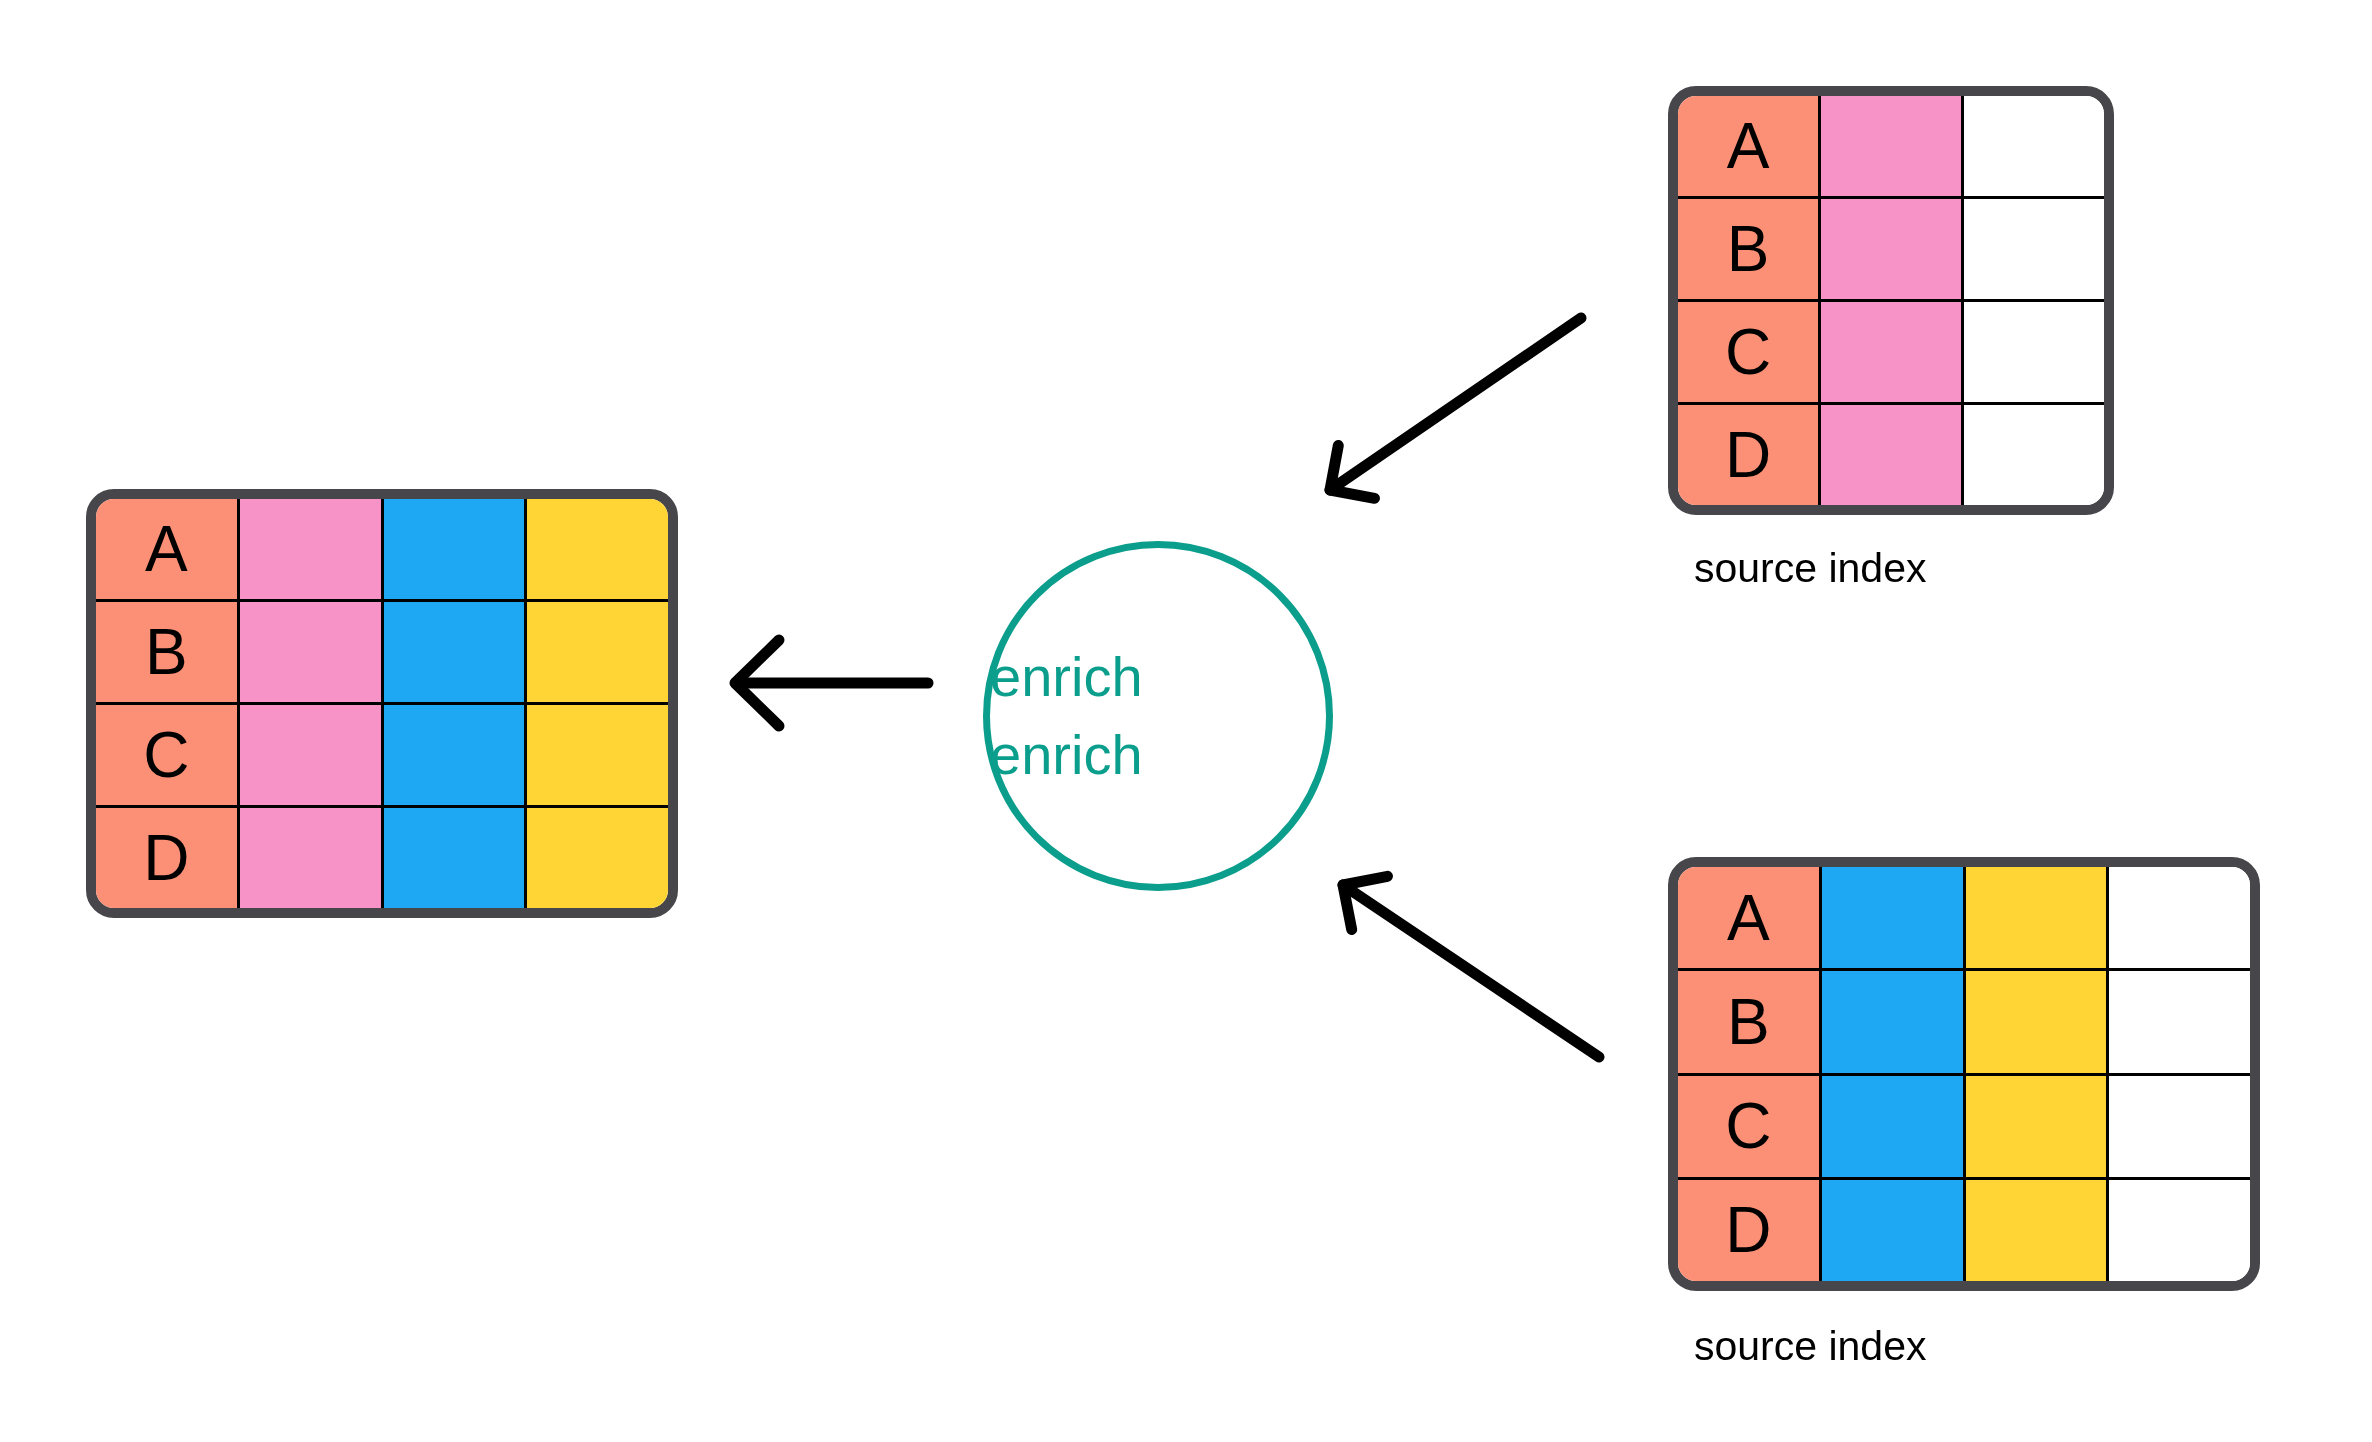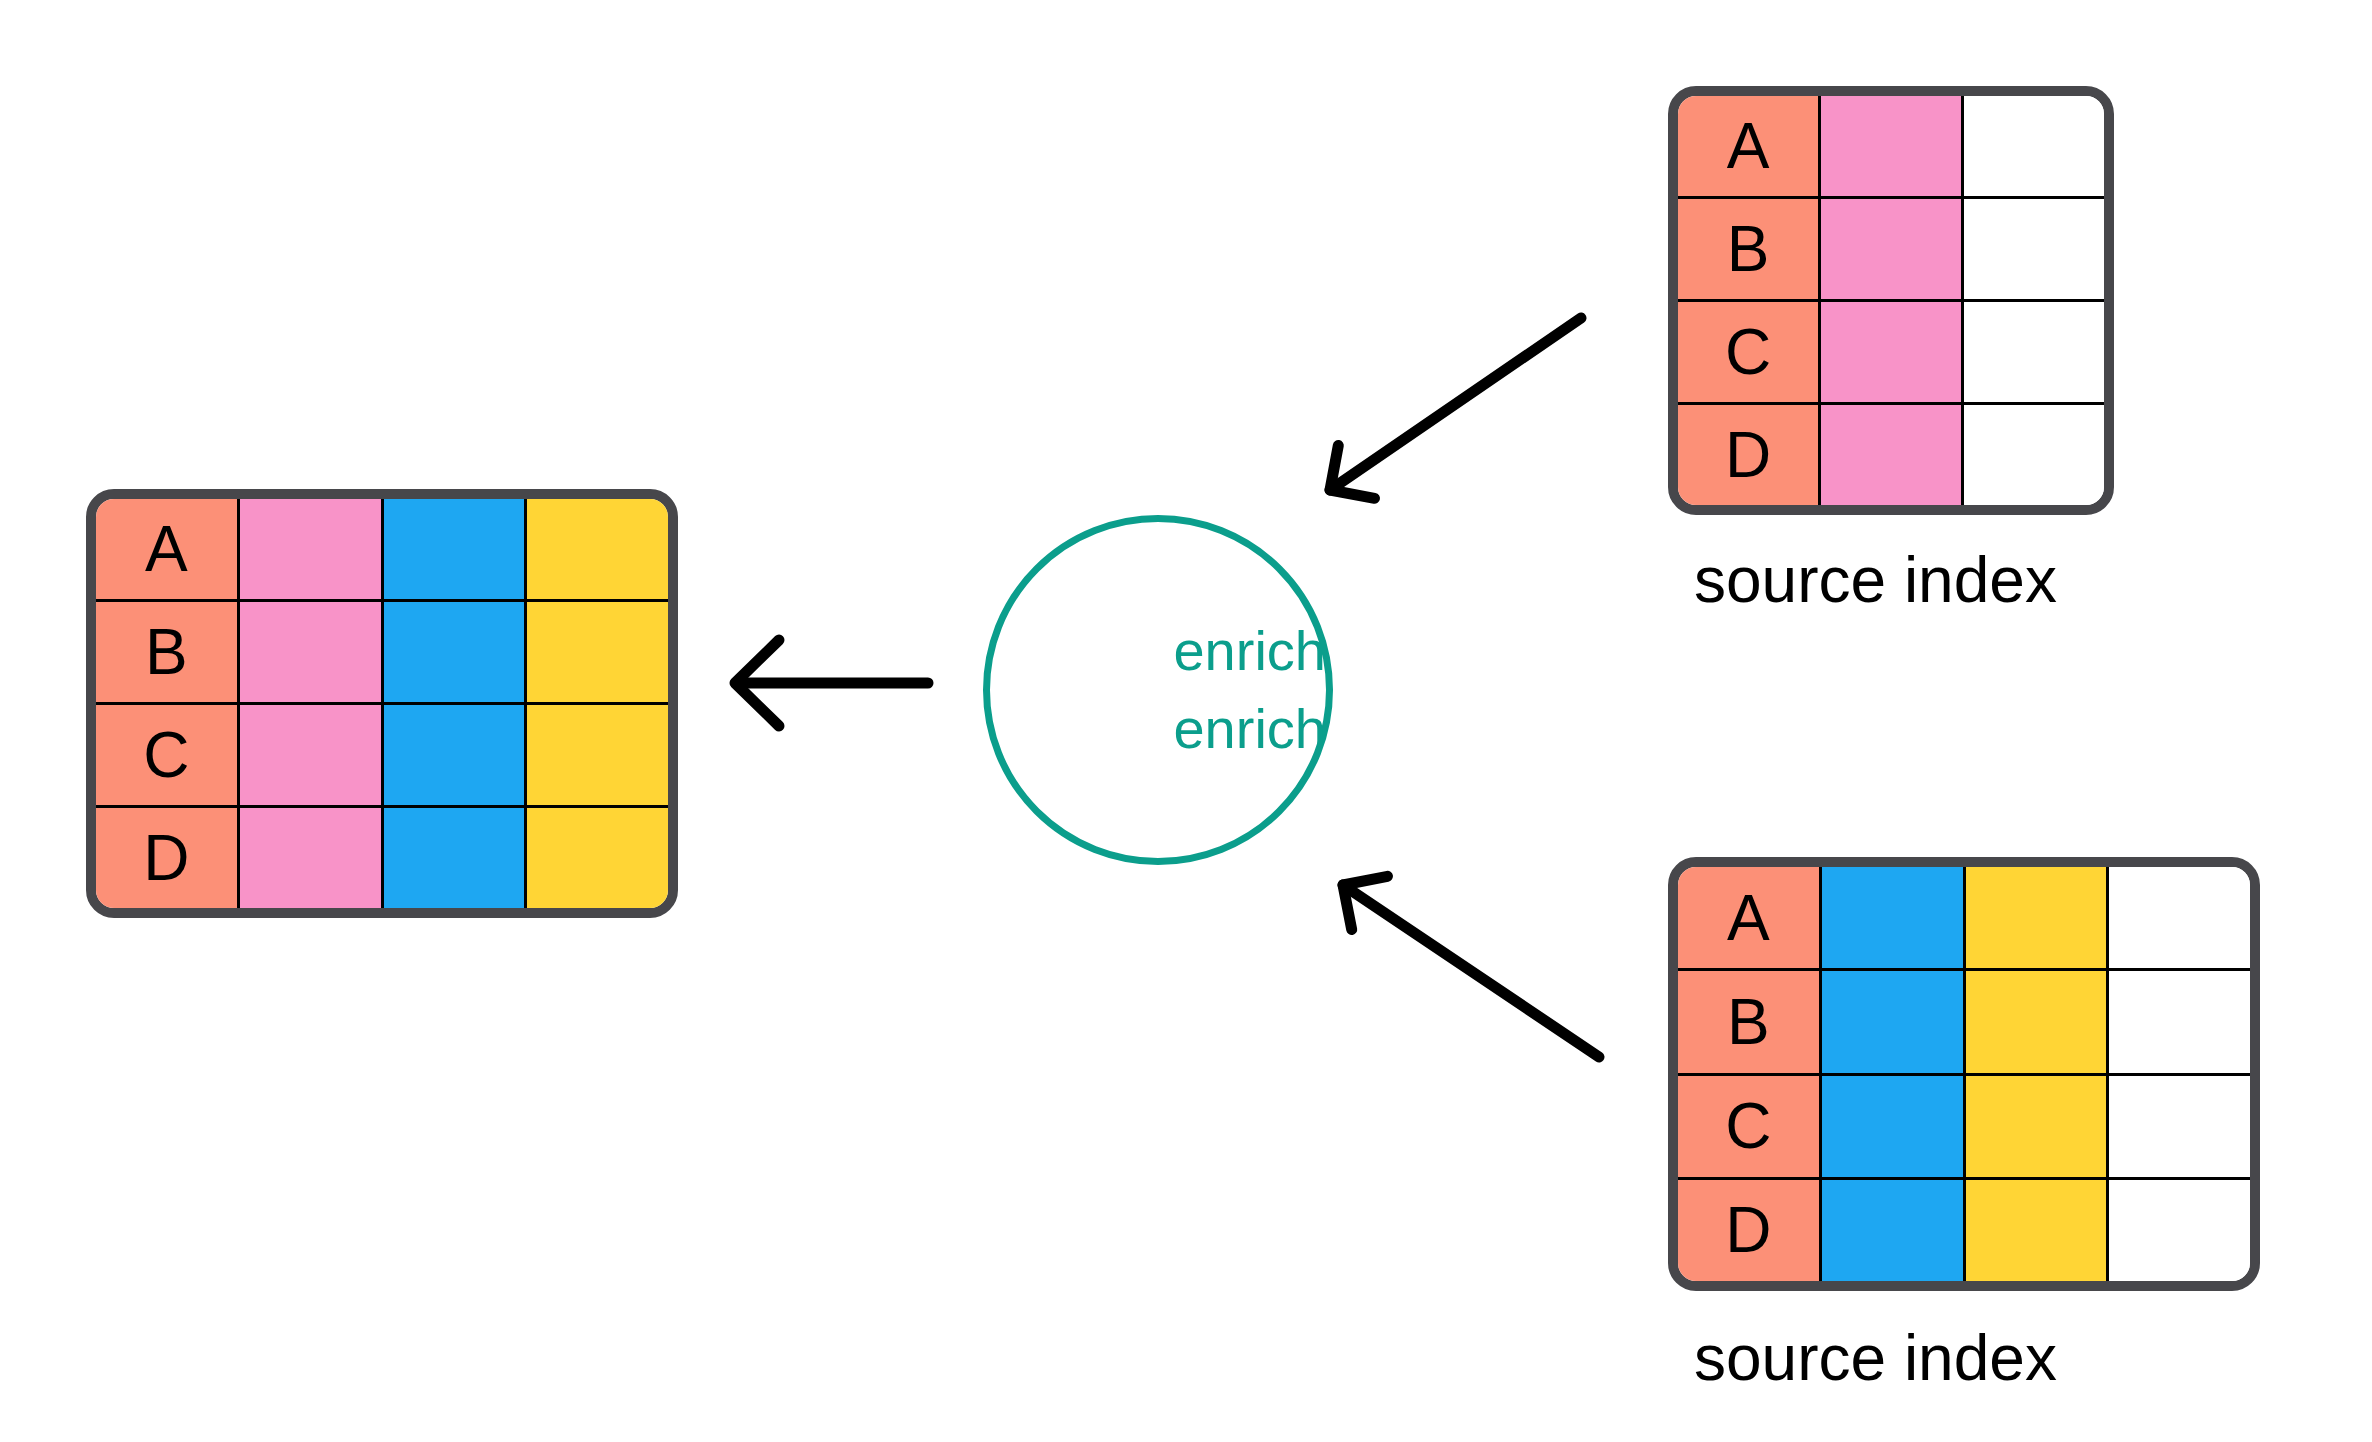--- a/index.html
+++ b/index.html
@@ -38,37 +38,37 @@
     border-bottom: 3px solid #000000;
     display: flex;
     align-items: center;
     justify-content: center;
     font-size: 64px;
     color: var(--text, #000000);
   }
   .tcell:last-child { border-bottom: none; }
   .dlabel {
     position: absolute;
-    font-size: 64px;
+    font-size: 41px;
     line-height: 1;
     color: var(--text, #000000);
     white-space: nowrap;
   }
   .policy-circle {
     position: absolute;
     left: 983px;
-    top: 515px;
+    top: 541px;
     width: 350px;
     height: 350px;
     box-sizing: border-box;
     border: 7px solid var(--teal, #0B9E8C);
     border-radius: 50%;
     display: flex;
     align-items: center;
-    justify-content: flex-end;
+    justify-content: flex-start;
   }
   .policy-text {
     text-align: center;
     font-size: 56px;
     line-height: 1.4;
     color: var(--teal, #0B9E8C);
   }
   .arrow { position: absolute; }
   .arrow svg { display: block; }
   .arrow .stroke {

